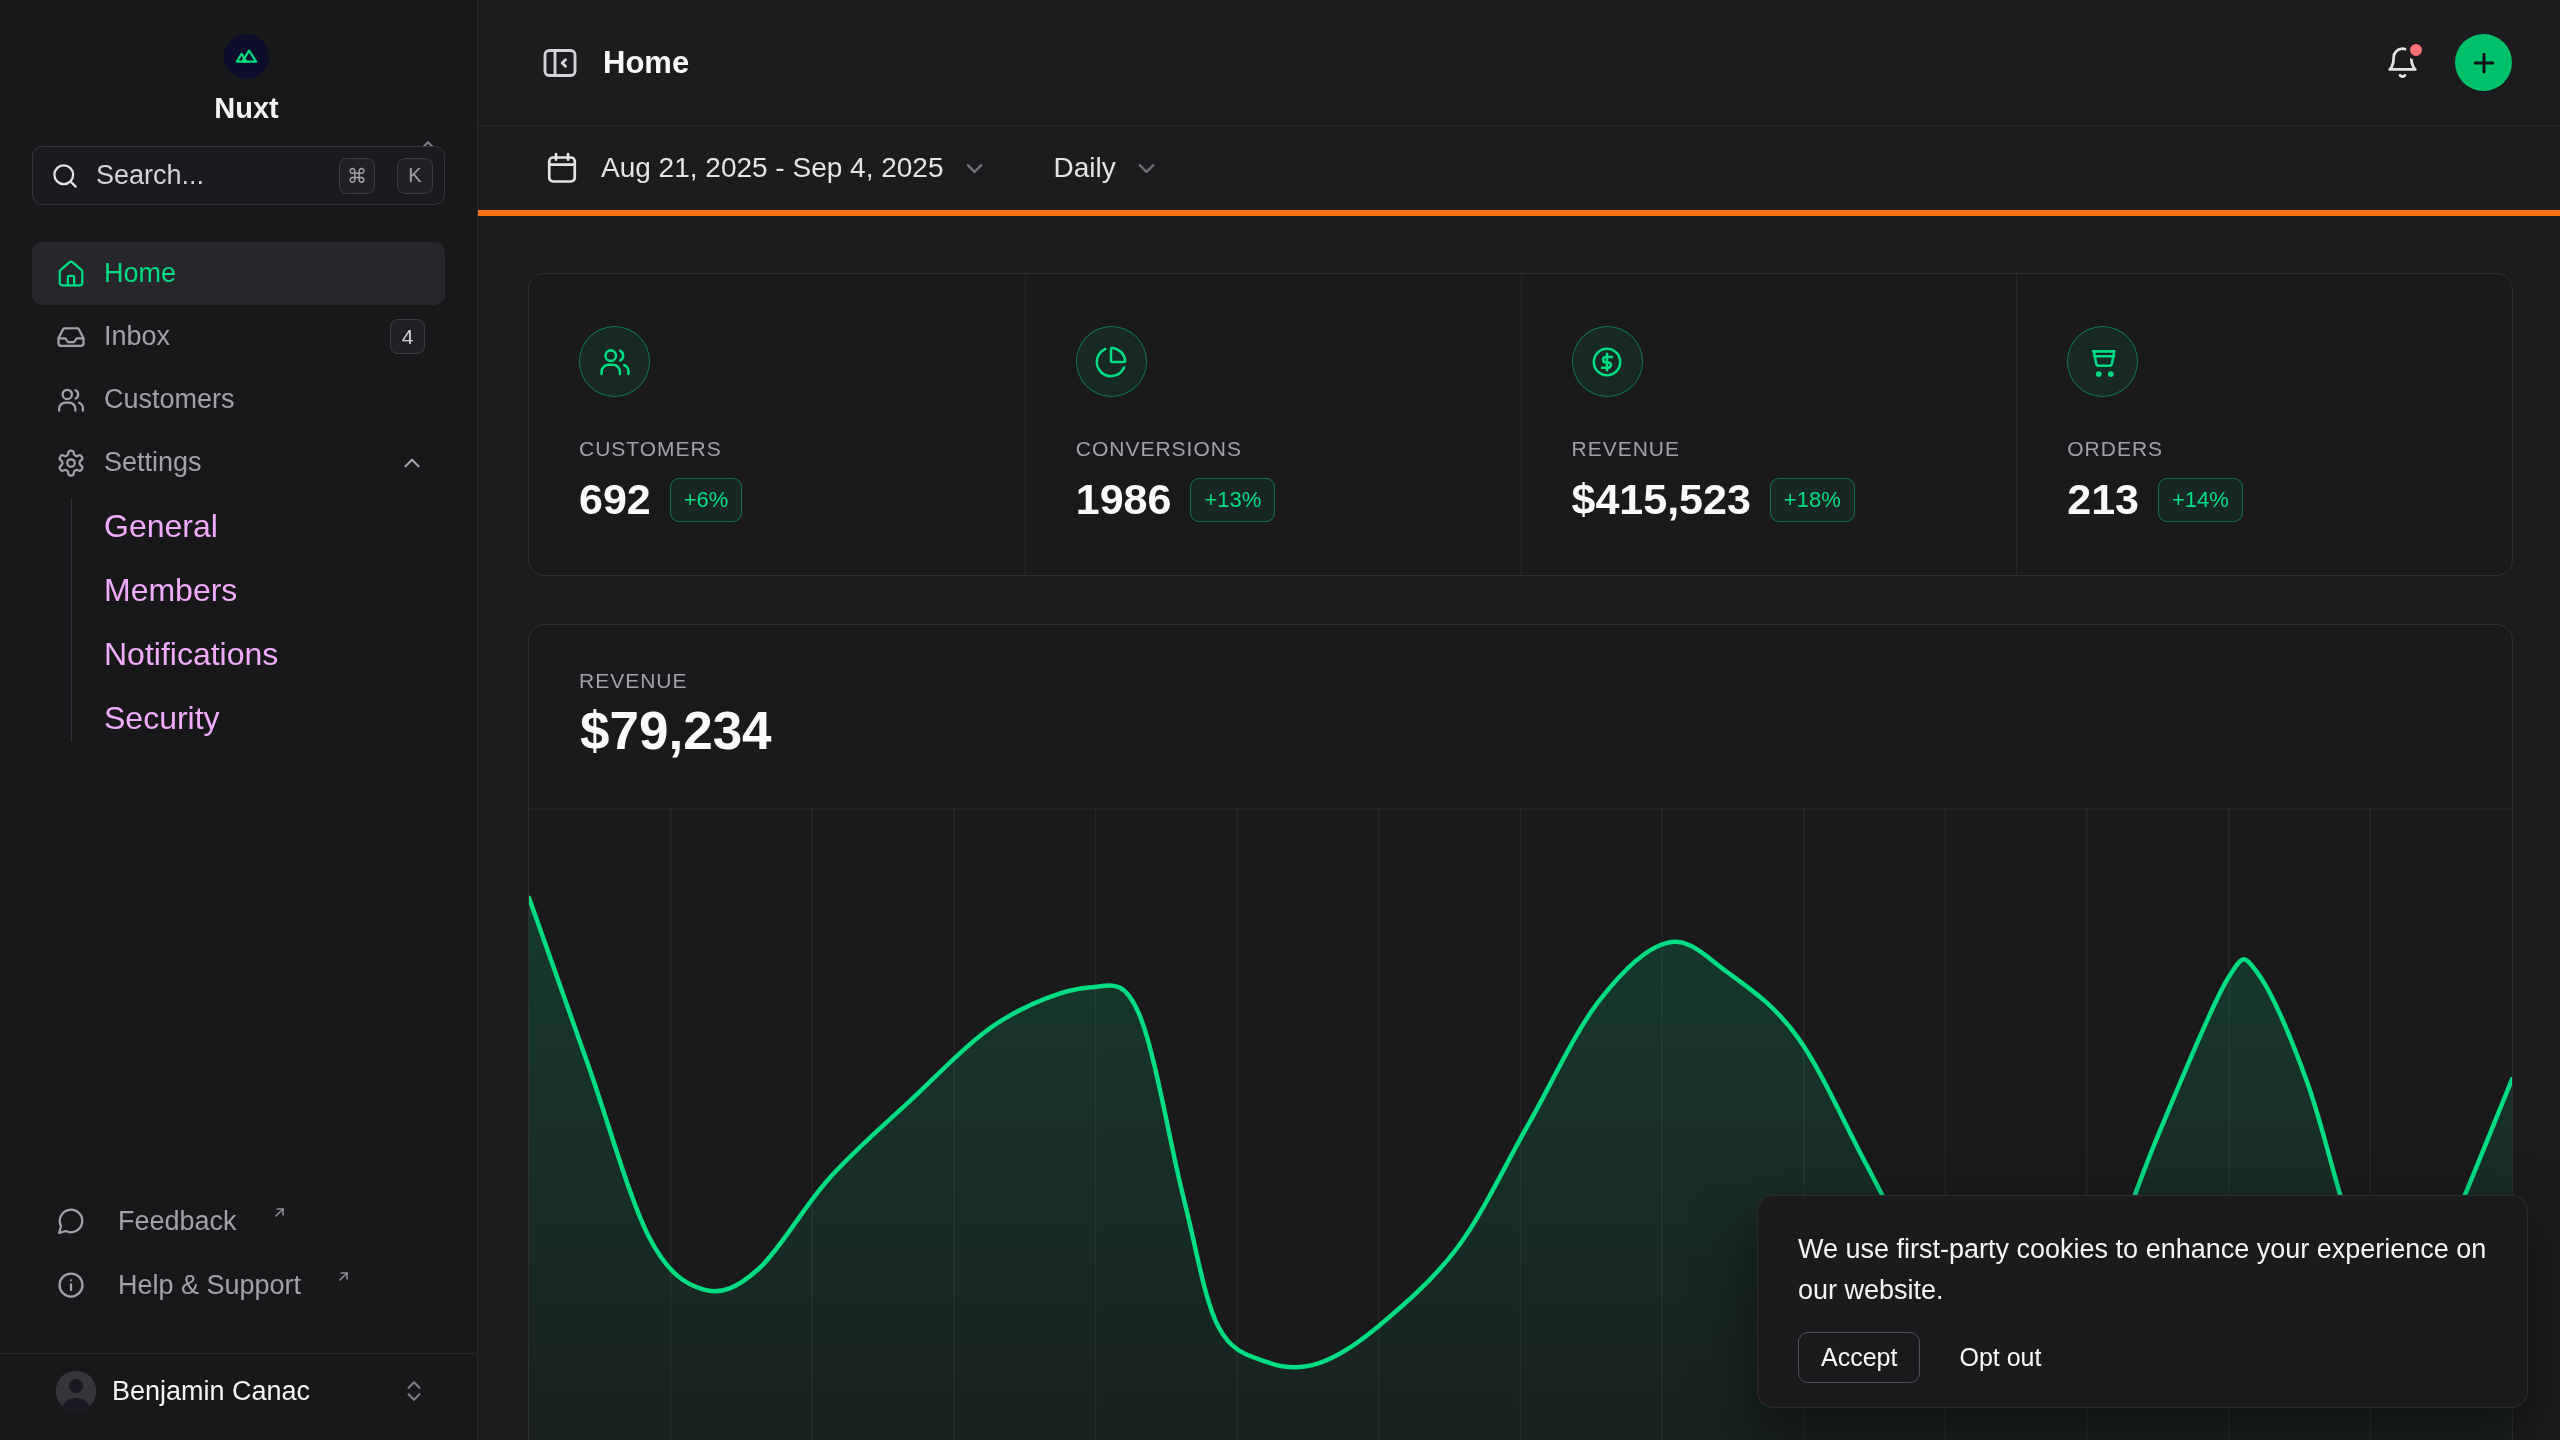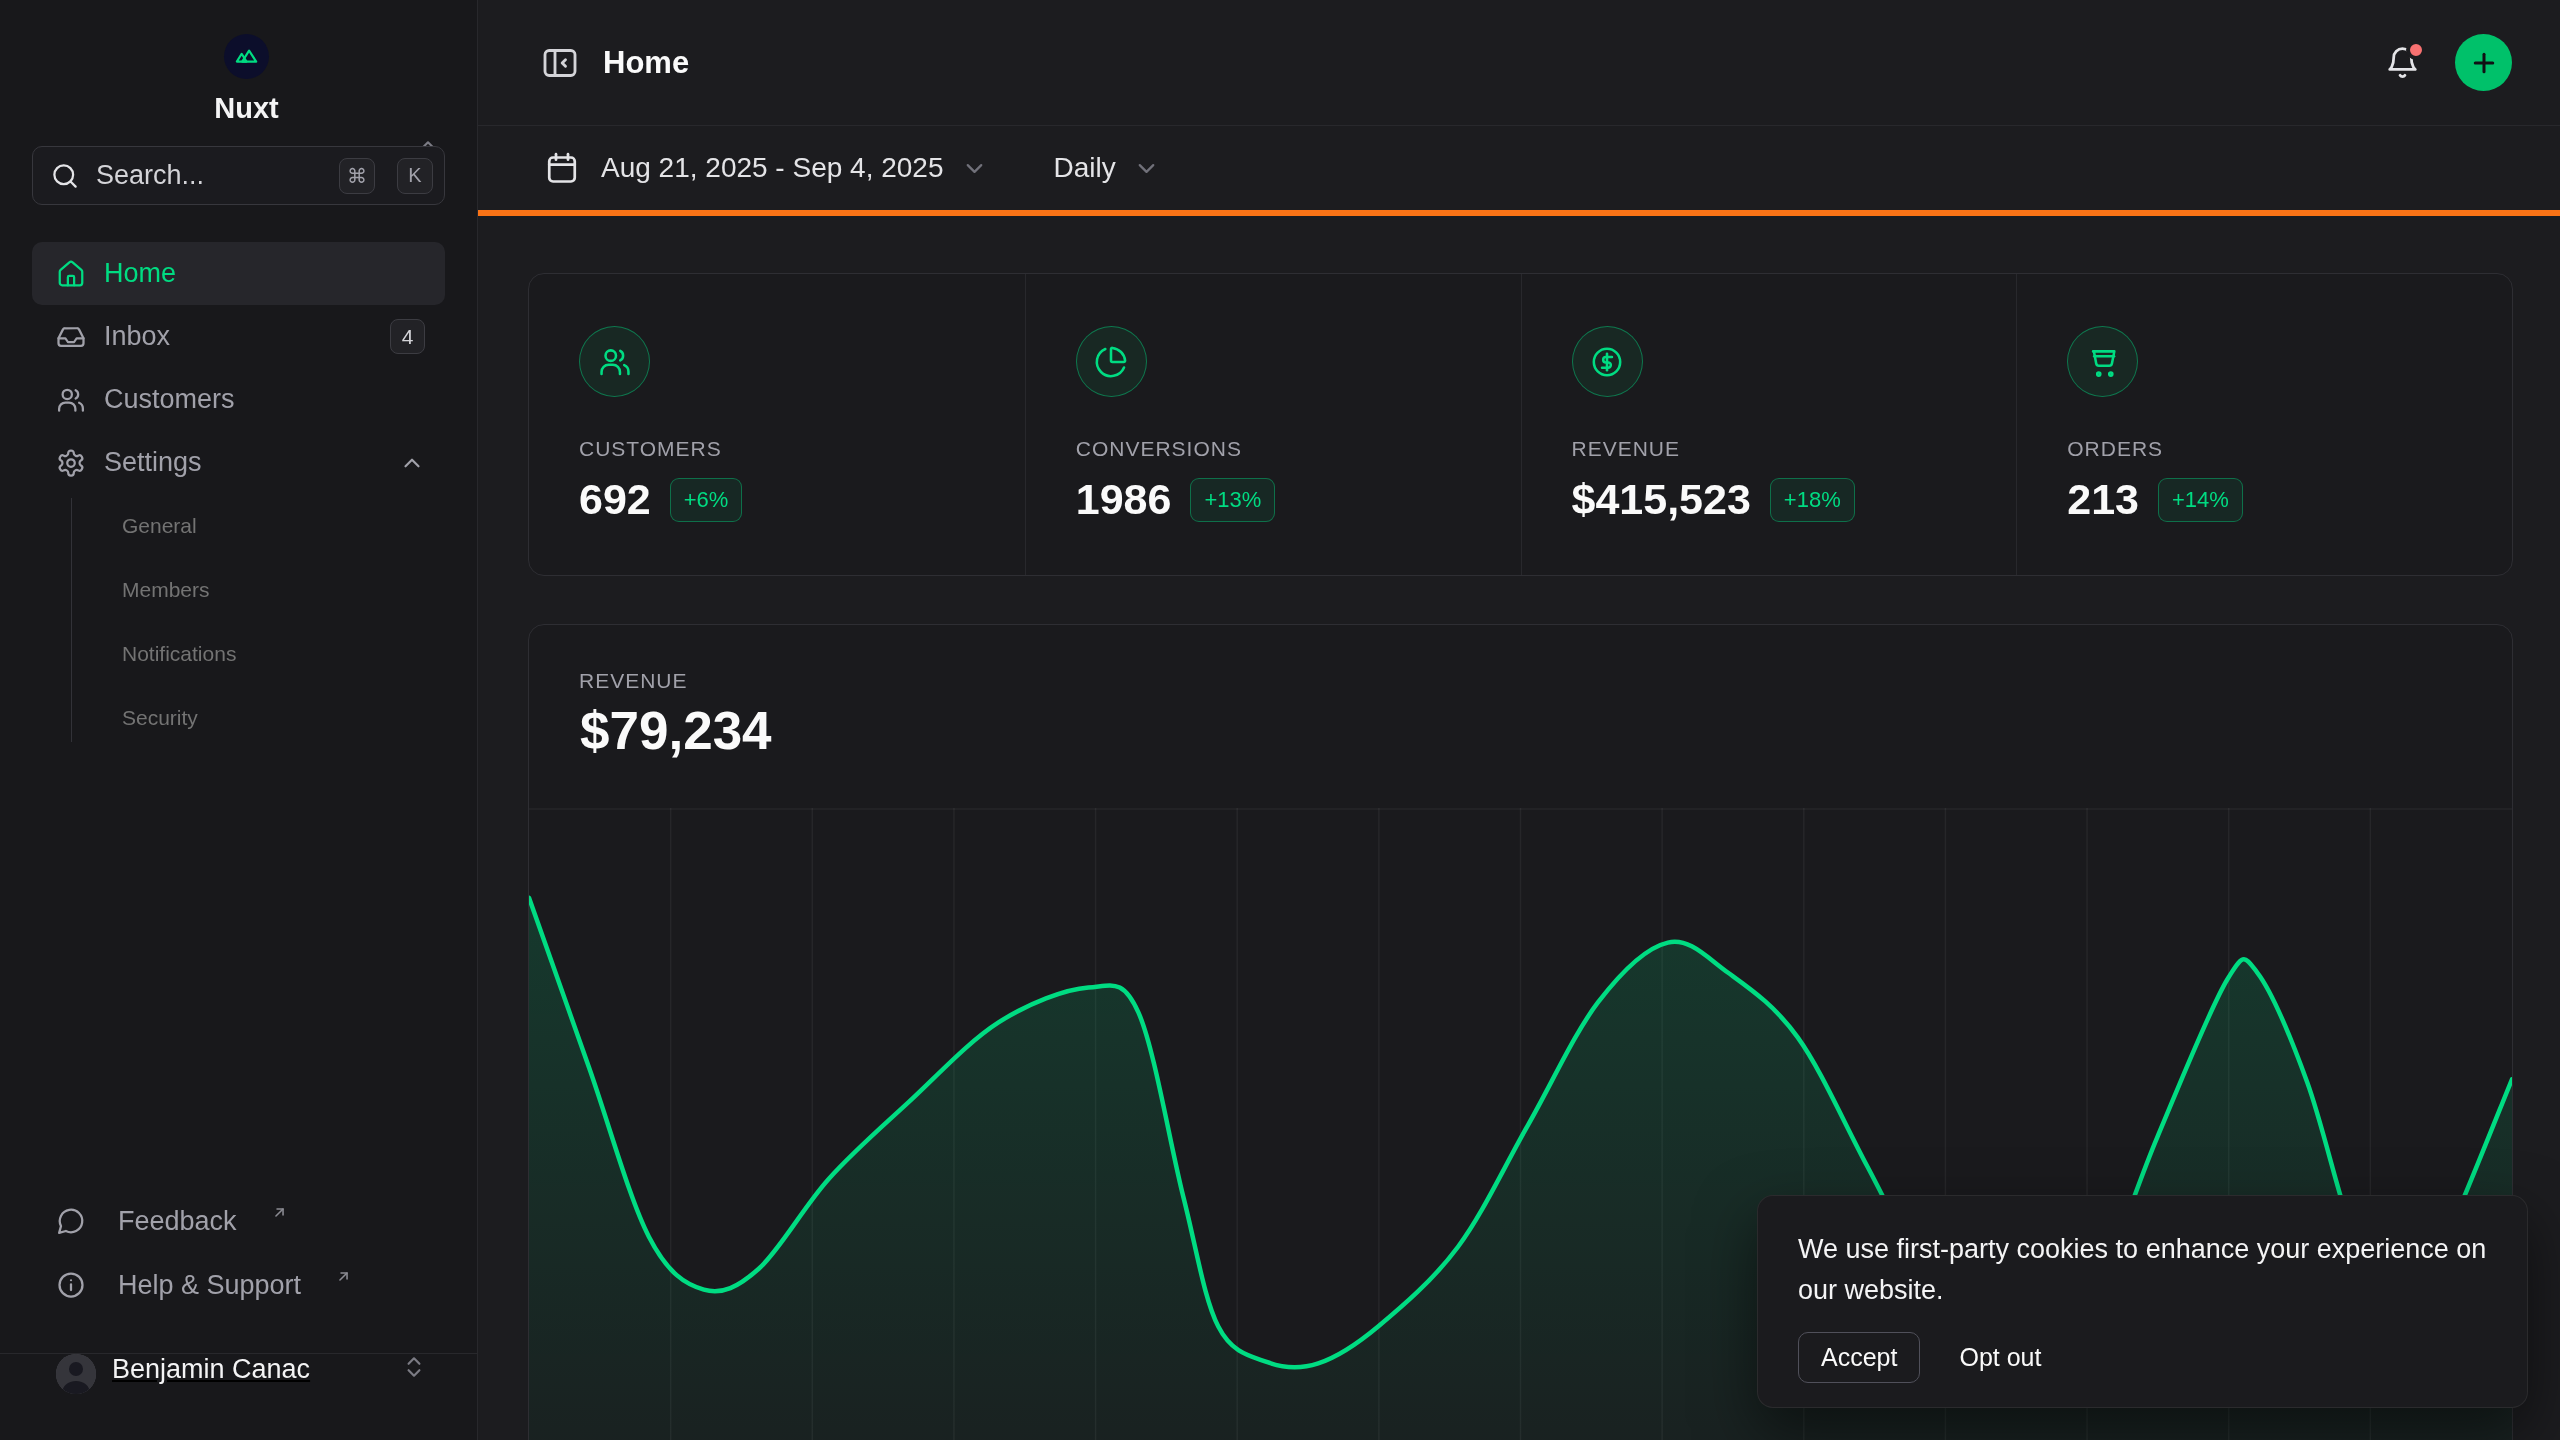--- a/index.html
+++ b/index.html
@@ -30,29 +30,29 @@
               padding:0 20px 0 24px; color:#a1a1aa; font-size:27px; cursor:pointer; }
   .nav-item.active { background:#26262b; color:#00dc82; }
   .nav-item .lbl { font-weight:500; }
   .count-badge { margin-left:auto; min-width:35px; height:35px; padding:0 8px; border:1px solid #3c3c42;
                  border-radius:8px; background:#222226; color:#d4d4d8; font-size:21px;
                  display:grid; place-items:center; }
   .nav-caret { margin-left:auto; color:#a1a1aa; }
   .submenu { position:relative; padding-left:39px; }
   .submenu::before { content:""; position:absolute; left:39px; top:4px; bottom:8px;
                      width:1px; background:#323238; }
-  .sub-item { height:64px; display:flex; align-items:center; padding-left:51px;
-              color:#737373; font-size:21px; cursor:pointer; }
+  .sub-item { height:64px; display:flex; align-items:center; padding-left:33px;
+              color:#f0abfc; font-size:32px; cursor:pointer; }
 
   .side-links { margin-top:auto; padding-bottom:4px; }
   .side-link { display:flex; align-items:center; gap:32px; height:44px; margin-bottom:20px;
                color:#a1a1aa; font-size:27px; padding-left:24px; cursor:pointer; }
   .ext { color:#8b8b93; transform:translateY(-9px); margin-left:2px; }
   .side-divider { height:1px; background:#28282c; margin:22px -32px 0 -32px; }
-  .user-row { height:86px; display:flex; gap:8px; padding:0 10px 12px 24px; cursor:pointer;text-decoration:underline; }
+  .user-row { height:86px; display:flex; align-items:center; gap:8px; padding:0 10px 12px 24px; cursor:pointer; }
   .avatar { width:40px; height:40px; border-radius:50%; background:#4a4a52; overflow:hidden; flex:0 0 auto; }
   .user-name { font-size:27px; font-weight:500; color:#f4f4f5; margin-left:8px; }
   .user-caret { margin-left:auto; color:#7b7b84; padding-right:8px; }
 
   
   .main { position:absolute; left:478px; top:0; right:0; bottom:0; background:#1c1c1f; }
   .topbar { height:126px; border-bottom:1px solid #28282c; display:flex; align-items:center;
             padding:0 48px 0 62px; }
   .toggle-btn { color:#d4d4d8; cursor:pointer; }
   .page-title { margin-left:23px; font-size:31px; font-weight:700; color:#fafafa; }

